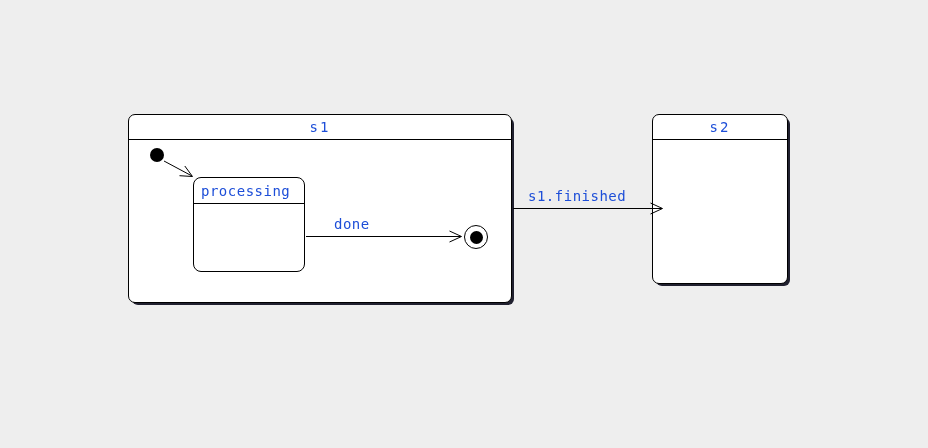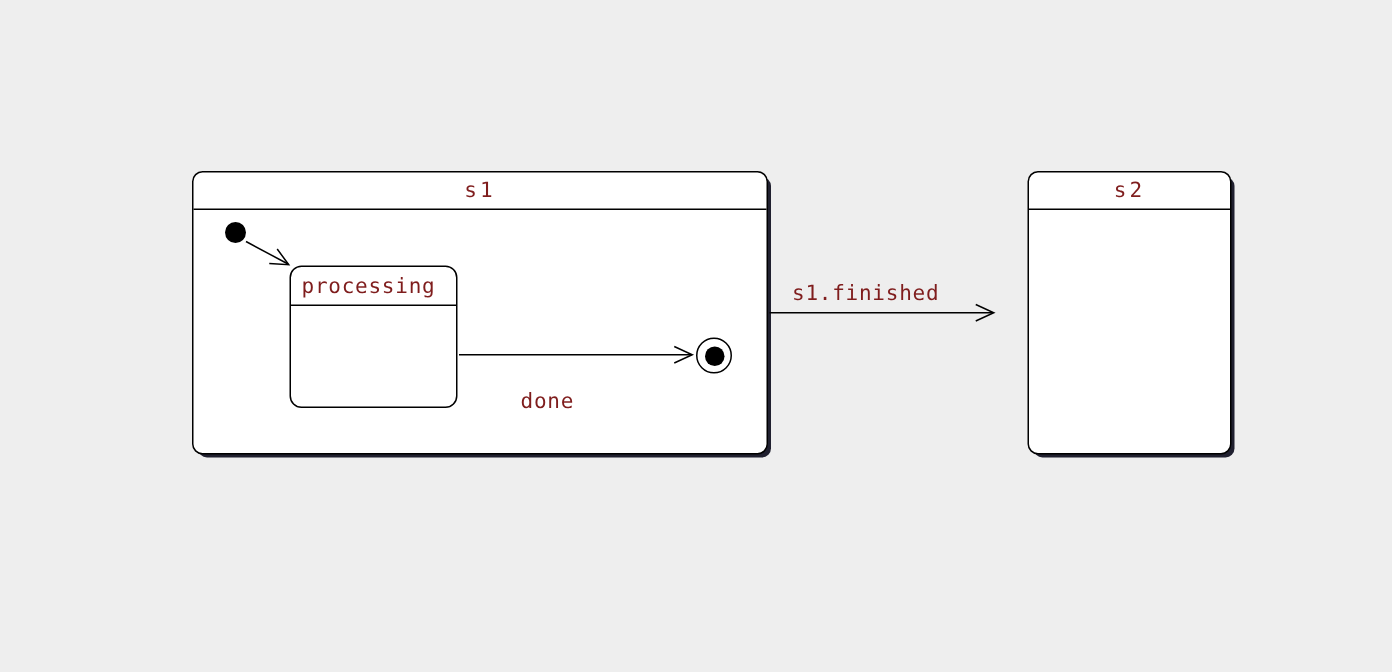--- a/index.html
+++ b/index.html
@@ -6,42 +6,42 @@
     margin: 0;
     padding: 0;
   }
   .canvas {
     position: relative;
     width: 928px;
     height: 448px;
     background: #eeeeee;
     font-family: "DejaVu Sans Mono", "Liberation Mono", monospace;
     font-size: 14px;
-    color: #7f1d1d;
+    color: #1d4ed8;
     letter-spacing: 0.5px;
     overflow: hidden;
   }
   .state {
     position: absolute;
     background: #ffffff;
     border: 1px solid #000000;
     border-radius: 7px;
     box-shadow: 3px 3px 0 -1px rgba(14, 14, 30, 0.92);
     box-sizing: border-box;
   }
   .state-title {
     height: 24px;
     border-bottom: 1px solid #000000;
     display: flex;
     align-items: center;
     justify-content: center;
     letter-spacing: 2px;
   }
   .state-s1 { left: 128px; top: 114px; width: 384px; height: 189px; }
-  .state-s2 { left: 685px; top: 114px; width: 136px; height: 189px; text-align: right; }
+  .state-s2 { left: 652px; top: 114px; width: 136px; height: 170px; text-align: right; }
   .substate {
     position: absolute;
     left: 193px; top: 177px; width: 112px; height: 95px;
     background: #ffffff;
     border: 1px solid #000000;
     border-radius: 8px;
     box-sizing: border-box;
     text-align: right;
   }
   .substate-title {
@@ -80,21 +80,21 @@
     position: absolute;
     left: 0; top: 0;
     width: 928px; height: 448px;
     pointer-events: none;
   }
   .transition-label {
     position: absolute;
     text-align: left;
     white-space: nowrap;
   }
-  .label-done { left: 347px; top: 216px; width: 74px; margin-top: 44px; }
+  .label-done { left: 334px; top: 216px; width: 74px; }
   .label-finished { left: 528px; top: 188px; width: 118px; }
 </style>
 </head>
 <body>
 
 <div class="canvas">
 
   <div class="state state-s1">
     <div class="state-title">s1</div>
     <div></div>

